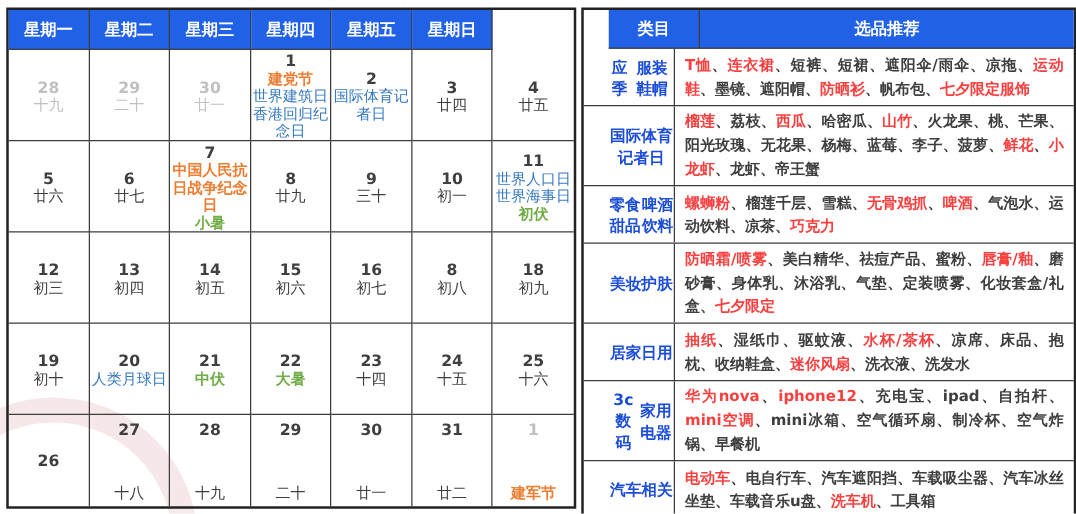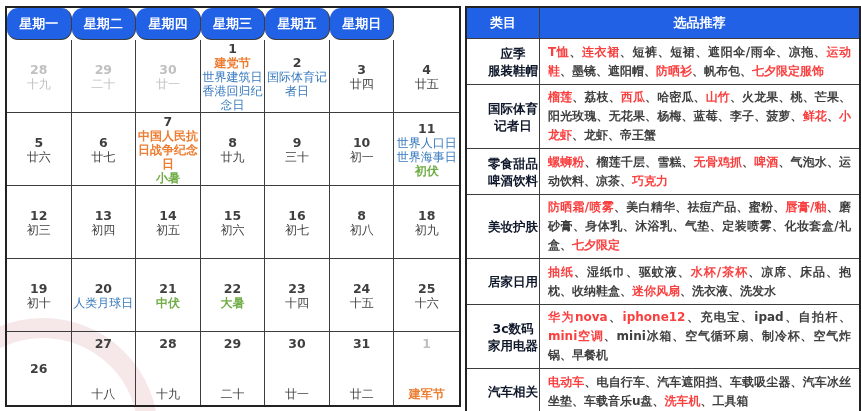--- a/index.html
+++ b/index.html
@@ -12,72 +12,72 @@
   .watermark{
     position:absolute;left:-72px;top:318px;width:190px;height:190px;border-radius:50%;
     border:20px solid rgba(238,214,214,0.55);z-index:0;
   }
   
   .calendar{position:absolute;left:5px;top:6px;width:452px;z-index:1;border:2px solid #222;background:transparent;}
   .cal-header{display:grid;grid-template-columns:repeat(7,1fr);}
   .cal-h{
     background:var(--header-bg);color:#fff;font-size:13px;font-weight:bold;
     height:31px;display:flex;align-items:center;justify-content:center;
-    border-right:1px solid var(--border);border-bottom:1px solid var(--border);border-radius:11px;
+    border-right:1px solid var(--border);border-bottom:1px solid var(--border);
   }
   .cal-h:nth-child(7n){border-right:none;}
   .cal-body{display:grid;grid-template-columns:repeat(7,1fr);grid-auto-rows:73px;}
   .cal-cell{
     border-right:1px solid var(--border);border-bottom:1px solid var(--border);
     display:flex;flex-direction:column;align-items:center;justify-content:center;
     text-align:center;padding:1px;box-sizing:border-box;overflow:hidden;
   }
   .cal-cell:nth-child(7n){border-right:none;}
   .cal-cell:nth-child(n+29){border-bottom:none;gap:36px;}
   .day{font-size:12.5px;font-weight:bold;color:var(--dark);line-height:15px;}
   .cal-cell.muted .day{color:var(--muted);}
   .line{font-size:12px;line-height:14px;max-width:62px;}
   .line.dark{color:var(--dark);}
   .line.muted{color:var(--muted);}
   .line.orange{color:var(--orange);font-weight:bold;}
   .line.blue{color:var(--blue);font-weight:normal;}
   .line.green{color:var(--green);font-weight:bold;}
   
   .products{position:absolute;left:465px;top:6px;width:392px;z-index:1;border:2px solid #222;background:#fff;}
-  .prod-header{display:grid;grid-template-columns:73px 1fr;}
+  .prod-header{display:grid;grid-template-columns:73px 1fr;margin-left:20px;}
   .prod-h{
     background:var(--header-bg);color:#fff;font-size:13px;font-weight:bold;
     height:30px;display:flex;align-items:center;justify-content:center;
     border-bottom:1px solid var(--border);
   }
   .prod-h-cat{border-right:1px solid var(--border);}
   .prod-row{display:grid;grid-template-columns:73px 1fr;min-height:45px;border-bottom:1px solid var(--border);}
   .prod-row:last-child{border-bottom:none;}
   .prod-cat{
     border-right:1px solid var(--border);
-    display:flex;flex-direction:column;align-items:center;justify-content:center;
-    font-size:12.5px;font-weight:bold;color:#0f172a;line-height:17px;text-align:center;margin-left:20px;
+    display:flex;flex-direction:row;align-items:center;justify-content:center;
+    font-size:12.5px;font-weight:bold;color:#1d4ed8;line-height:17px;text-align:center;margin-left:20px;
   }
   .prod-items{display:flex;align-items:center;padding:3px 8px;box-sizing:border-box;}
   .items-inner{font-size:12px;line-height:19px;color:var(--dark);font-weight:600;text-align:justify;}
   .item.red{color:var(--red);}
   .sep{color:var(--dark);}
 </style>
 </head>
 <body>
 
 <div class="stage" style="--header-bg: #2161E6; --orange: #ED7D31; --blue: #3779BE; --green: #70AD47; --muted: #C0C0C0; --dark: #3F3F3F; --red: #FA3F3F;">
   <div class="watermark"></div>
 
   <div class="calendar">
     <div class="cal-header">
         <div class="cal-h">星期一</div>
         <div class="cal-h">星期二</div>
+        <div class="cal-h">星期三</div>
         <div class="cal-h">星期四</div>
-        <div class="cal-h">星期三</div>
         <div class="cal-h">星期五</div>
         <div class="cal-h">星期日</div>
       </div>
     <div class="cal-body">
         <div class="cal-cell muted">
           <div class="day">28</div>
           <div class="line muted">十九</div>
         </div>
         <div class="cal-cell muted">
           <div class="day">29</div>

